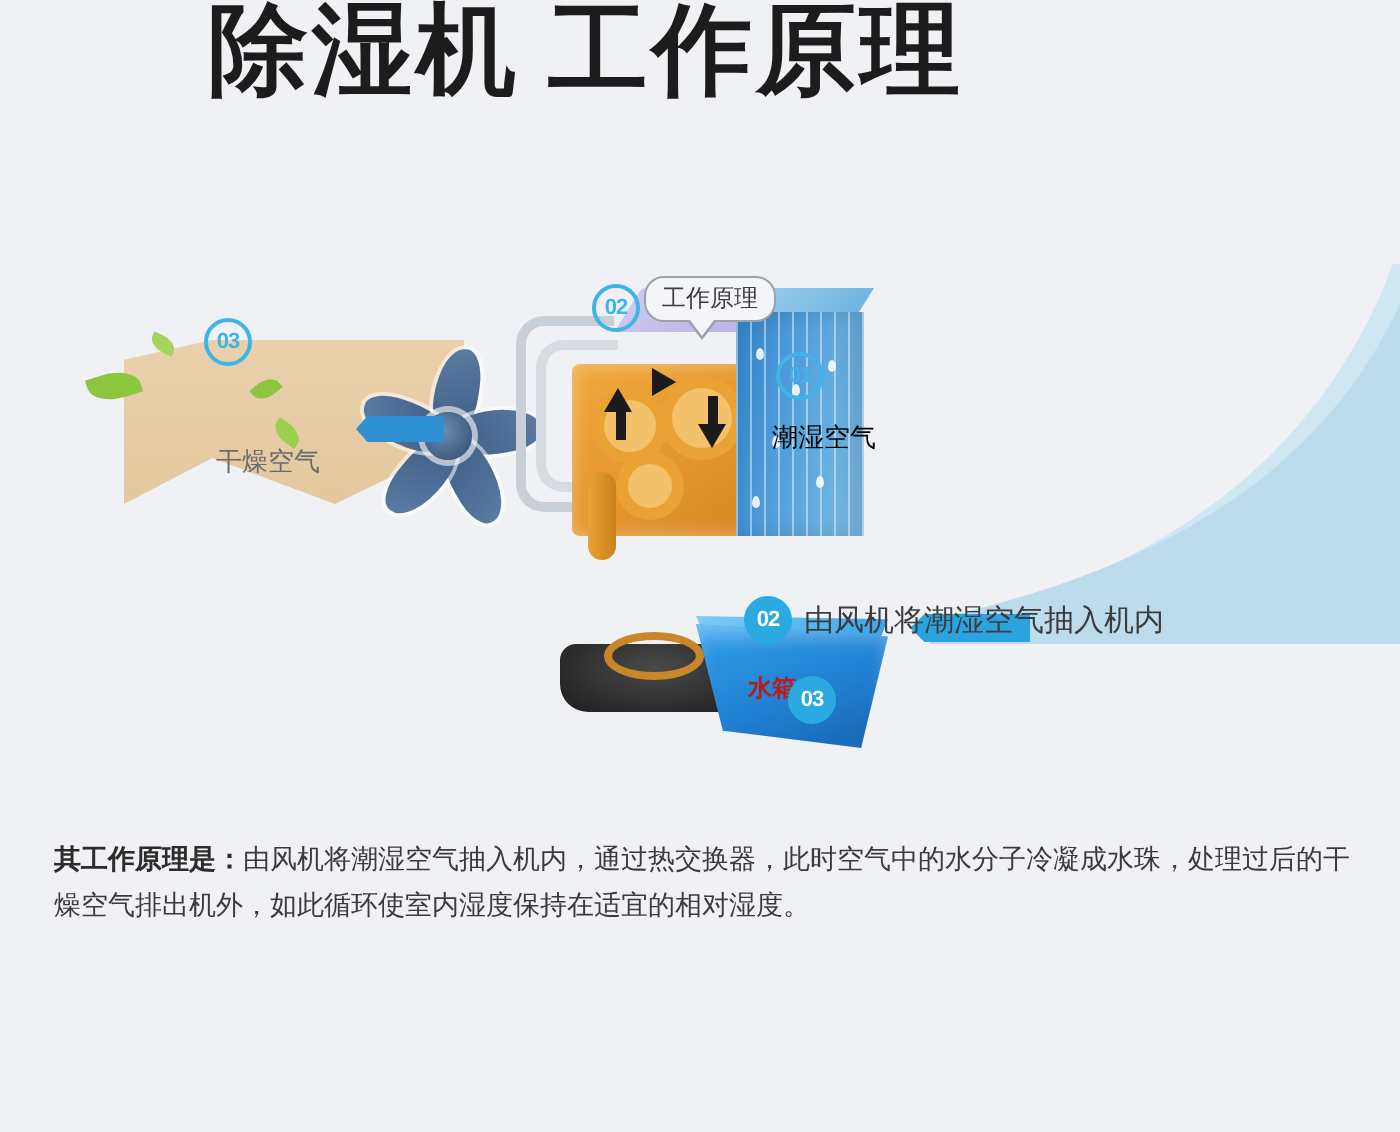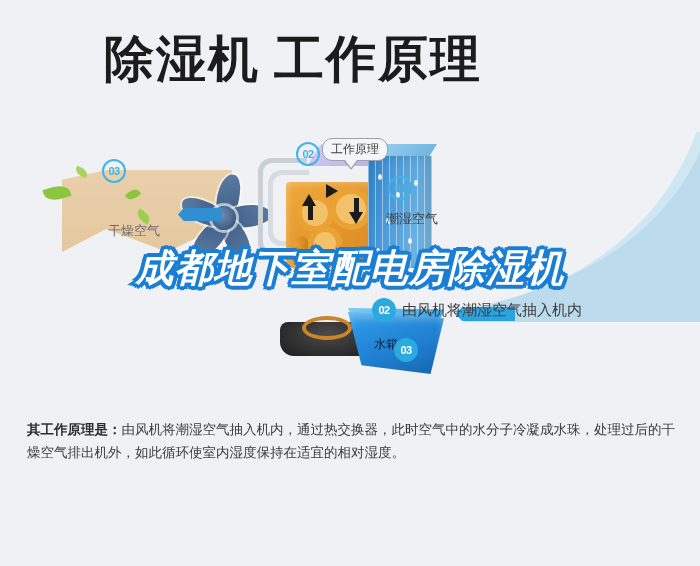--- a/index.html
+++ b/index.html
@@ -15,21 +15,21 @@
     position: relative;
   }
 
   
   .header {
     position: absolute;
     left: 0; top: 0;
     width: 586px;
     height: 118px;
     display: flex;
-    align-items: center;
+    align-items: flex-start;
     justify-content: center;
   }
   .title {
     font-size: 50px;
     font-weight: bold;
     color: #1c1c1c;
     letter-spacing: 2px;
     white-space: nowrap;
     line-height: 1;
   }
@@ -233,22 +233,22 @@
     position: absolute;
     left: 92px; top: 168px;
     width: 96px; height: 16px;
     background: linear-gradient(120deg,#7ecdf5,#35a3e8);
     clip-path: polygon(0 0, 100% 10%, 94% 100%, 6% 86%);
   }
   .tank-label {
     position: absolute;
     left: 118px; top: 196px;
     font-size: 12px;
-    color: #0f172a;
-    font-weight: normal;
+    color: #b91c1c;
+    font-weight: bold;
   }
 
   
   .badge {
     position: absolute;
     width: 20px; height: 20px;
     border-radius: 50%;
     border: 2px solid #3fb4e8;
     color: #3fb4e8;
     font-size: 11px;
@@ -267,21 +267,21 @@
   .callout-text {
     position: absolute;
     font-size: 13px;
     color: #4a4a4a;
     white-space: nowrap;
   }
   .b03 { left: 102px; top: 47px; }
   .t03 { left: 108px; top: 110px; color:#6b6b6b; }
   .b02 { left: 296px; top: 30px; }
   .b01 { left: 388px; top: 64px; }
-  .t01 { left: 386px; top: 98px; color:#404040;font-family:Liberation Serif, serif; }
+  .t01 { left: 386px; top: 98px; color:#000000;font-family:Liberation Serif, serif; }
 
   .bubble {
     position: absolute;
     left: 322px; top: 26px;
     padding: 2px 8px;
     border: 1.5px solid #9aa3ab;
     border-radius: 10px;
     background: #f4f5f8;
     font-size: 12px;
     color: #3d3d3d;
@@ -442,18 +442,17 @@
   <div class="step-line step-02">
     <span class="badge solid" style="position:relative;">02</span>
     <span>由风机将潮湿空气抽入机内</span>
   </div>
   <div class="step-line step-03">
     <span class="badge solid" style="position:relative;">03</span>
   </div>
 </div>
 
 <div class="watermark">
-  <div class="wm-line">成都地下室配电房除湿机</div>
 </div>
 
 <div class="body-copy">
   <p class="para"><span class="lead">其工作原理是：</span><span>由风机将潮湿空气抽入机内，通过热交换器，此时空气中的水分子冷凝成水珠，处理过后的干燥空气排出机外，如此循环使室内湿度保持在适宜的相对湿度。</span></p>
 </div>
 
 </body></html>

